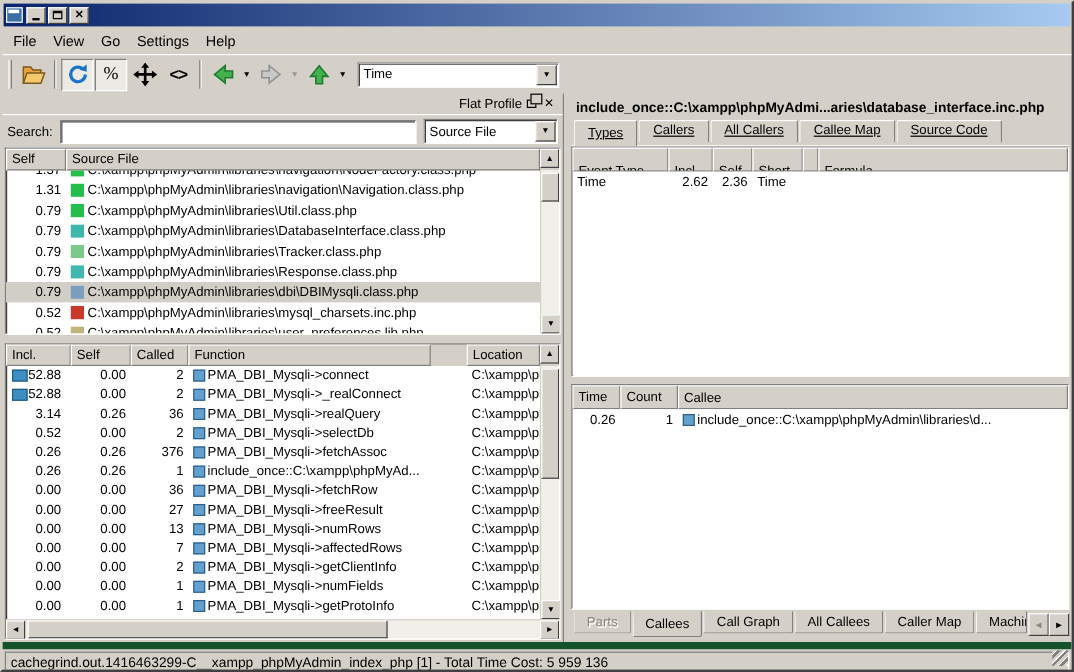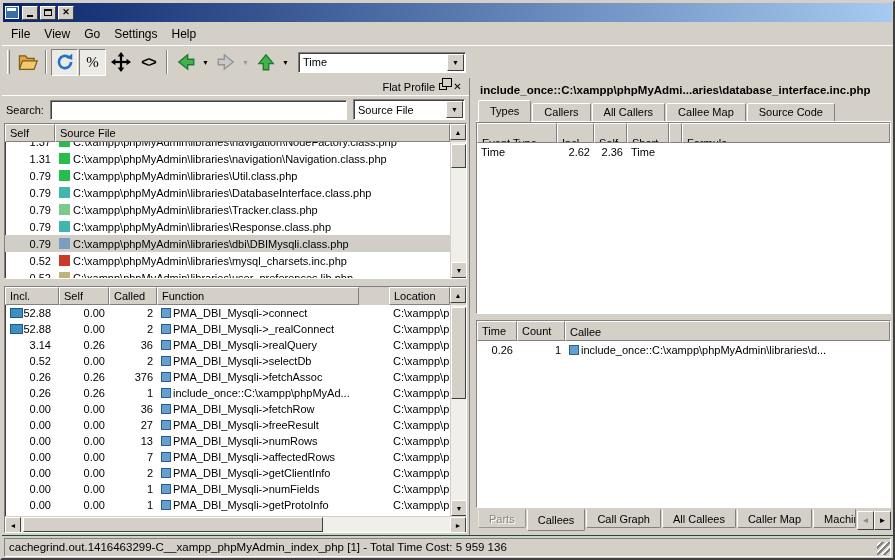--- a/index.html
+++ b/index.html
@@ -104,21 +104,21 @@
   .col-incl{width:54px;display:flex;align-items:center;}
   .col-incl .bar{display:none;width:13px;height:10px;background:#3c8fc0;border:1px solid #1d5d85;margin-left:1px;flex:none;}
   .trow.has-bar .col-incl .bar{display:inline-block;}
   .col-incl .v{flex:1;text-align:right;padding-right:4px;}
   .col-fself{width:50px;}
   .col-called{width:48px;}
   .col-func{width:202px;display:flex;align-items:center;}
   .col-loc{flex:1;margin-left:30px;}
   
   .detail-title{height:20px;font-weight:bold;padding:4px 2px 2px 4px;white-space:nowrap;overflow:hidden;flex:none;font-size:11.5px;}
-  .tabs-top{height:22px;display:flex;align-items:flex-end;padding-left:2px;flex:none;position:relative;}
+  .tabs-top{height:22px;display:flex;align-items:flex-start;padding-left:2px;flex:none;position:relative;text-decoration:underline;}
   .tabs-top::after{content:"";position:absolute;left:0;right:0;bottom:0;border-bottom:1px solid #fff;}
   .tab{background:#d4d0c8;border:1px solid;border-color:#fff #808080 transparent #fff;
     border-top-left-radius:2px;border-top-right-radius:2px;
     padding:2px 11px 3px 11px;margin-right:1px;position:relative;white-space:nowrap;}
   .tabs-top .tab.active{padding-top:4px;padding-bottom:4px;z-index:2;border-bottom-color:#d4d0c8;}
   .types-box{height:192px;flex:none;margin:0;}
   .types-box .th{height:20px;padding-top:13px;}
   .types-box .trow{height:17px;}
   .col-etype{width:80px;}
   .col-eincl{width:37px;}
@@ -137,21 +137,21 @@
   .tabs-bottom .tabs-strip{flex:1;display:flex;overflow:hidden;align-items:flex-start;}
   .tabs-bottom .tab{border-color:transparent #808080 #808080 #fff;border-top-color:#d4d0c8;
     border-radius:0 0 2px 2px;padding:3px 10px 2px 10px;}
   .tabs-bottom .tab.active{padding-top:4px;padding-bottom:4px;z-index:2;border-top-color:#d4d0c8;}
   .tabs-bottom .tab.disabled{color:#8b877f;text-shadow:1px 1px 0 #fff;border-color:transparent #9a968e #9a968e #e8e5df;}
   .tabs-bottom .tab.clipped{max-width:56px;overflow:hidden;}
   .tab-scroll{display:flex;flex:none;margin-top:2px;}
   .tab-scroll .sb-btn{width:17px;height:19px;font-size:8px;background:#d4d0c8;}
   .tab-scroll .sb-btn.disabled{color:#8b877f;}
   
-  .statusbar{height:23px;flex:none;display:flex;align-items:center;padding:2px 2px;position:relative;border-top:1px solid #14532d;}
+  .statusbar{height:23px;flex:none;display:flex;padding:2px 2px;position:relative;border-top:6px solid #14532d;}
   .status-field{flex:1;height:19px;border:1px solid;border-color:#808080 #fff #fff #808080;
     display:flex;align-items:center;padding:0 4px;white-space:nowrap;overflow:hidden;font-size:11.5px;}
   .resize-grip{position:absolute;right:3px;bottom:3px;width:13px;height:13px;
     background:repeating-linear-gradient(135deg,#d4d0c8 0 2px,#fff 2px 3px,#808080 3px 5px);}
 </style>
 </head>
 <body>
 
 <div class="window">
 

